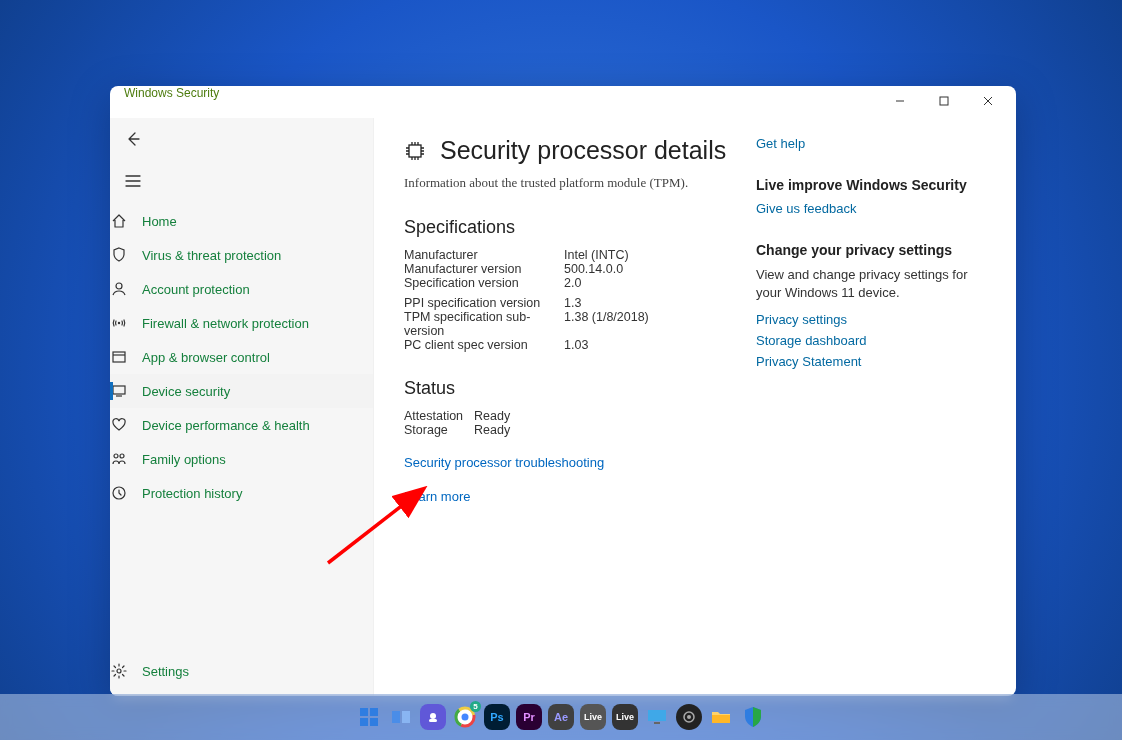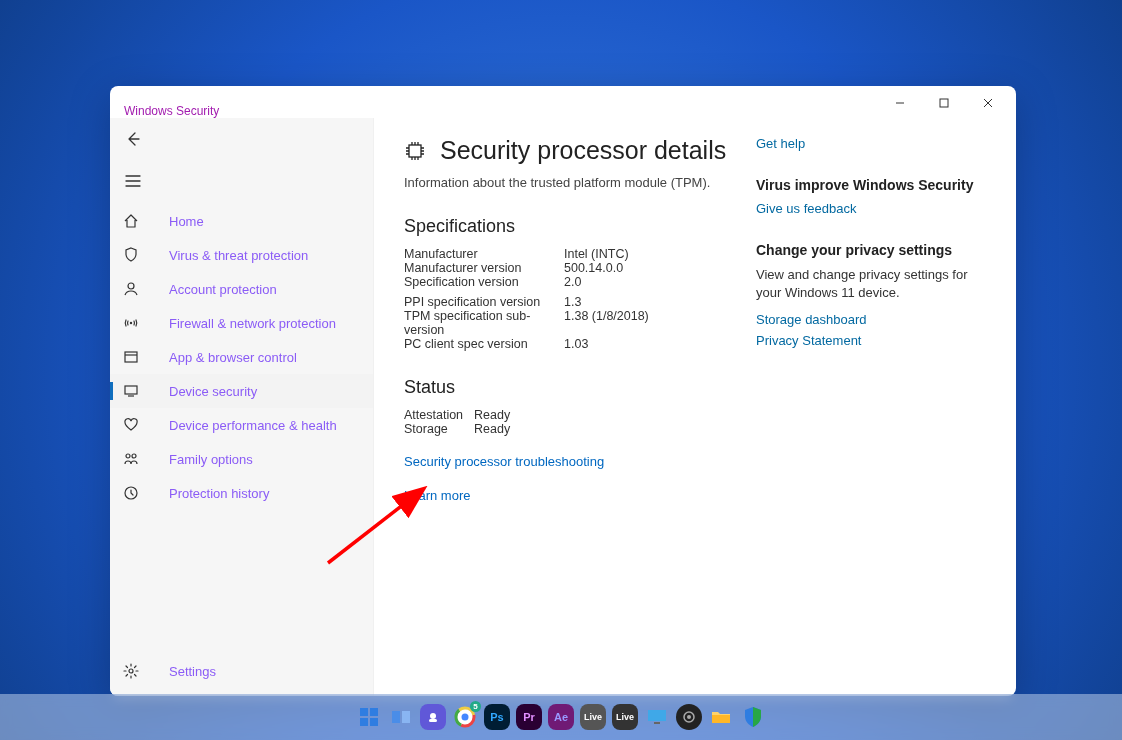--- a/index.html
+++ b/index.html
@@ -20,24 +20,24 @@
     border-radius: 8px;
     box-shadow: 0 10px 40px rgba(0,0,0,0.25);
     display: flex;
     flex-direction: column;
     overflow: hidden;
   }
 
   .titlebar {
     height: 32px;
     display: flex;
-    align-items: flex-end;
+    align-items: flex-start;
     padding: 0 6px 0 14px;
     font-size: 12px;
-    color: #a21caf;
+    color: #4d7c0f;
   }
   .titlebar .spacer { flex: 1; }
   .win-btn {
     width: 44px; height: 30px;
     display: flex; align-items: center; justify-content: center;
     color: #666;
     font-size: 11px;
   }
 
   .body {
@@ -68,24 +68,23 @@
   .nav {
     display: flex;
     flex-direction: column;
     padding-top: 0px;
     flex: 1;
   }
   .nav-item {
     height: 34px;
     display: flex;
     align-items: center;
-    gap: 29px;
-    padding-left: 12px;
+    gap: 14px;
     font-size: 13px;
-    color: #8b5cf6;
+    color: #15803d;
     position: relative;
   }
   .nav-item .nav-icon {
     width: 18px; height: 18px;
     display:flex; align-items:center; justify-content:center;
     color:#333;
   }
   .nav-item.active::before {
     content:"";
     position:absolute; left:0; top:8px; bottom:8px; width:3px;
@@ -109,21 +108,21 @@
   .right-col { width: 230px; }
 
   .page-title {
     display:flex; align-items:center; gap:14px;
     font-size: 25px;
     font-weight: 400;
     color:#222;
     margin-bottom: 10px;
   }
   .page-title .chip-icon { width:22px; height:22px; display:flex; align-items:center; justify-content:center;}
-  .subtitle { font-size:13px; color:#444; margin-bottom:26px; }
+  .subtitle { font-size:13px; color:#444; margin-bottom:26px;font-family:Liberation Serif, serif; }
 
   .section-h { font-size:18px; font-weight:400; color:#222; margin-bottom:10px; }
 
   .spec-grid {
     font-size: 12.5px;
     color:#333;
     margin-bottom: 26px;
   }
   .spec-row { display:flex; }
   .spec-row .k { width: 160px; }
@@ -356,26 +355,27 @@
         <a class="link">Security processor troubleshooting</a>
         <div style="height:16px;"></div>
         <a class="link">Learn more</a>
       </div>
 
       <div class="right-col">
         <div class="rc-block">
           <a>Get help</a>
         </div>
         <div class="rc-block">
-          <h3>Virus improve Windows Security</h3>
+          <h3>Live improve Windows Security</h3>
           <a>Give us feedback</a>
         </div>
         <div class="rc-block">
           <h3>Change your privacy settings</h3>
           <p>View and change privacy settings for your Windows 11 device.</p>
+          <a>Privacy settings</a>
           <a>Storage dashboard</a>
           <a>Privacy Statement</a>
         </div>
       </div>
     </div>
   </div>
 </div>
 
 <svg class="arrow" viewBox="0 0 120 90">
   <defs>
@@ -416,21 +416,21 @@
         <circle cx="11" cy="11" r="3.5" fill="#48f"></circle>
       </svg>
     <span style="position:absolute;top:-3px;right:-3px;width:11px;height:11px;border-radius:50%;background:#2a8;color:#fff;font-size:8px;display:flex;align-items:center;justify-content:center;">5</span>
   </div>
   <div class="tb-item sq" style="background:#001d34">
       <span style="color:#31a8ff;font-size:11px;">Ps</span>
     </div>
   <div class="tb-item sq" style="background:#2a0033">
       <span style="color:#e38fff;font-size:11px;">Pr</span>
     </div>
-  <div class="tb-item sq" style="background:#701a75">
+  <div class="tb-item sq" style="background:#404040">
       <span style="color:#9999ff;font-size:11px;">Ae</span>
     </div>
   <div class="tb-item sq" style="background:#555">
       <span style="font-size:9px;">Live</span>
     </div>
   <div class="tb-item sq" style="background:#333">
       <span style="font-size:9px;">Live</span>
     </div>
   <div class="tb-item">
     <svg width="22" height="18" viewBox="0 0 22 18">

